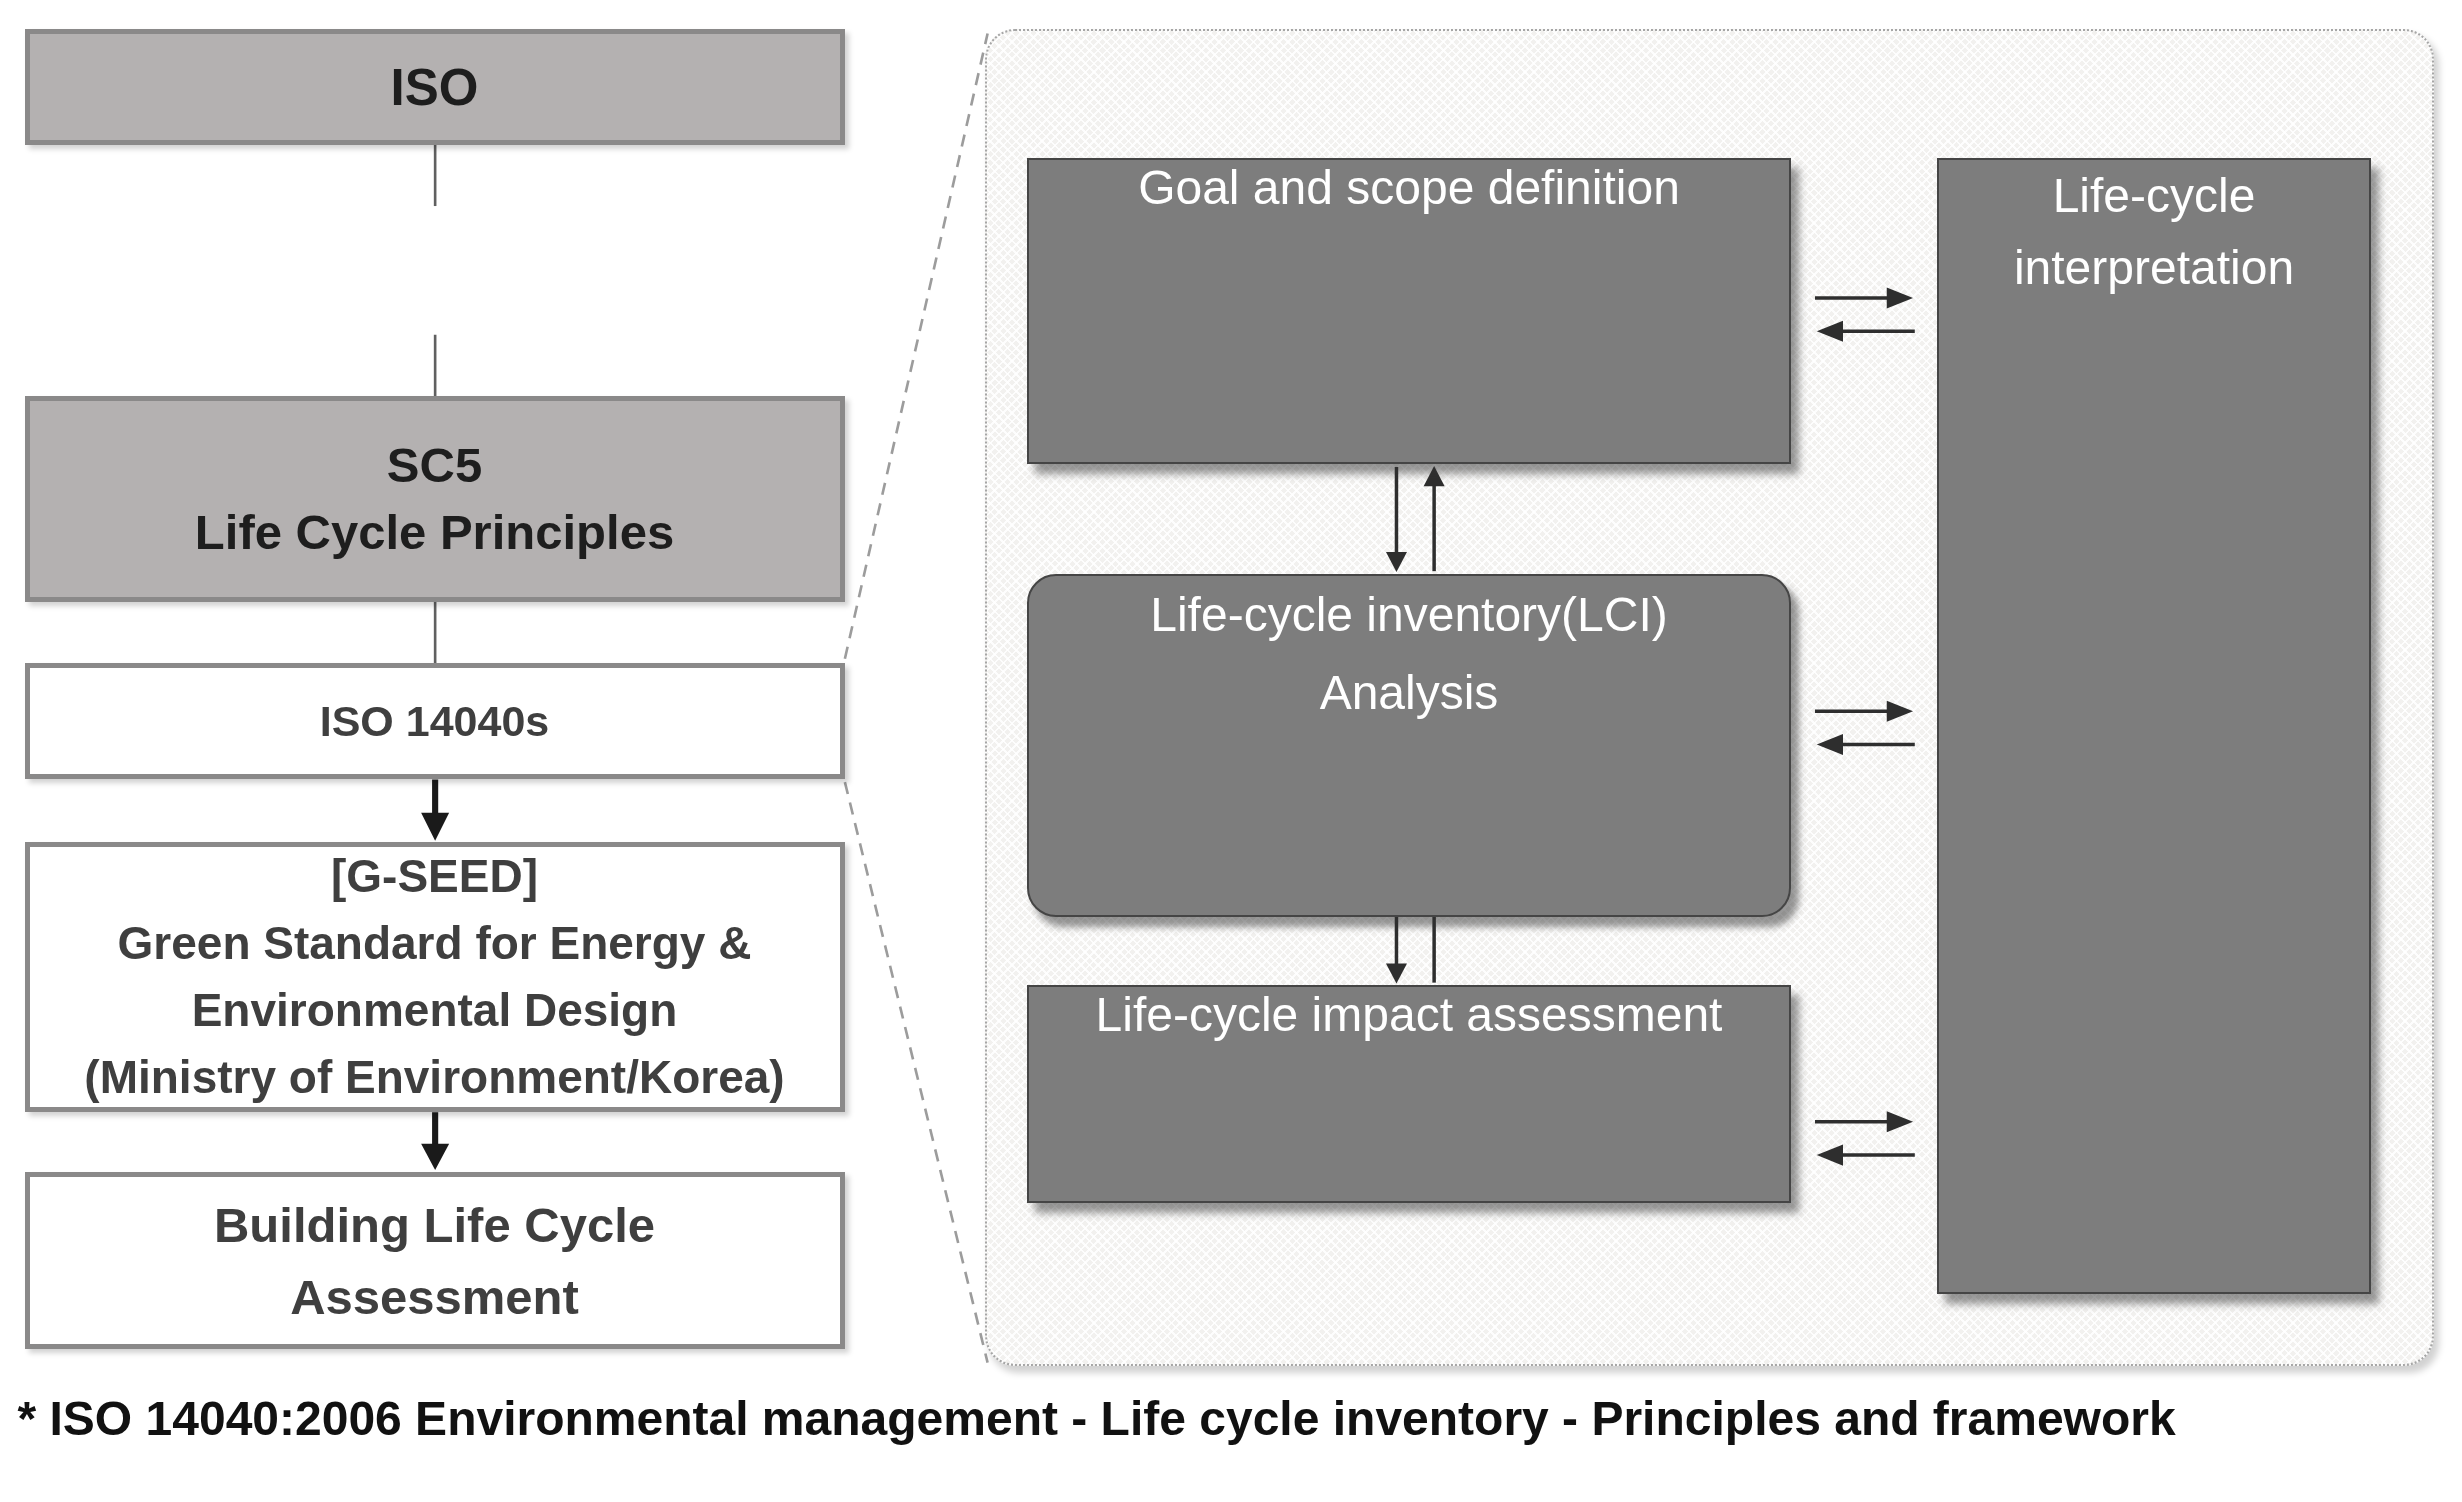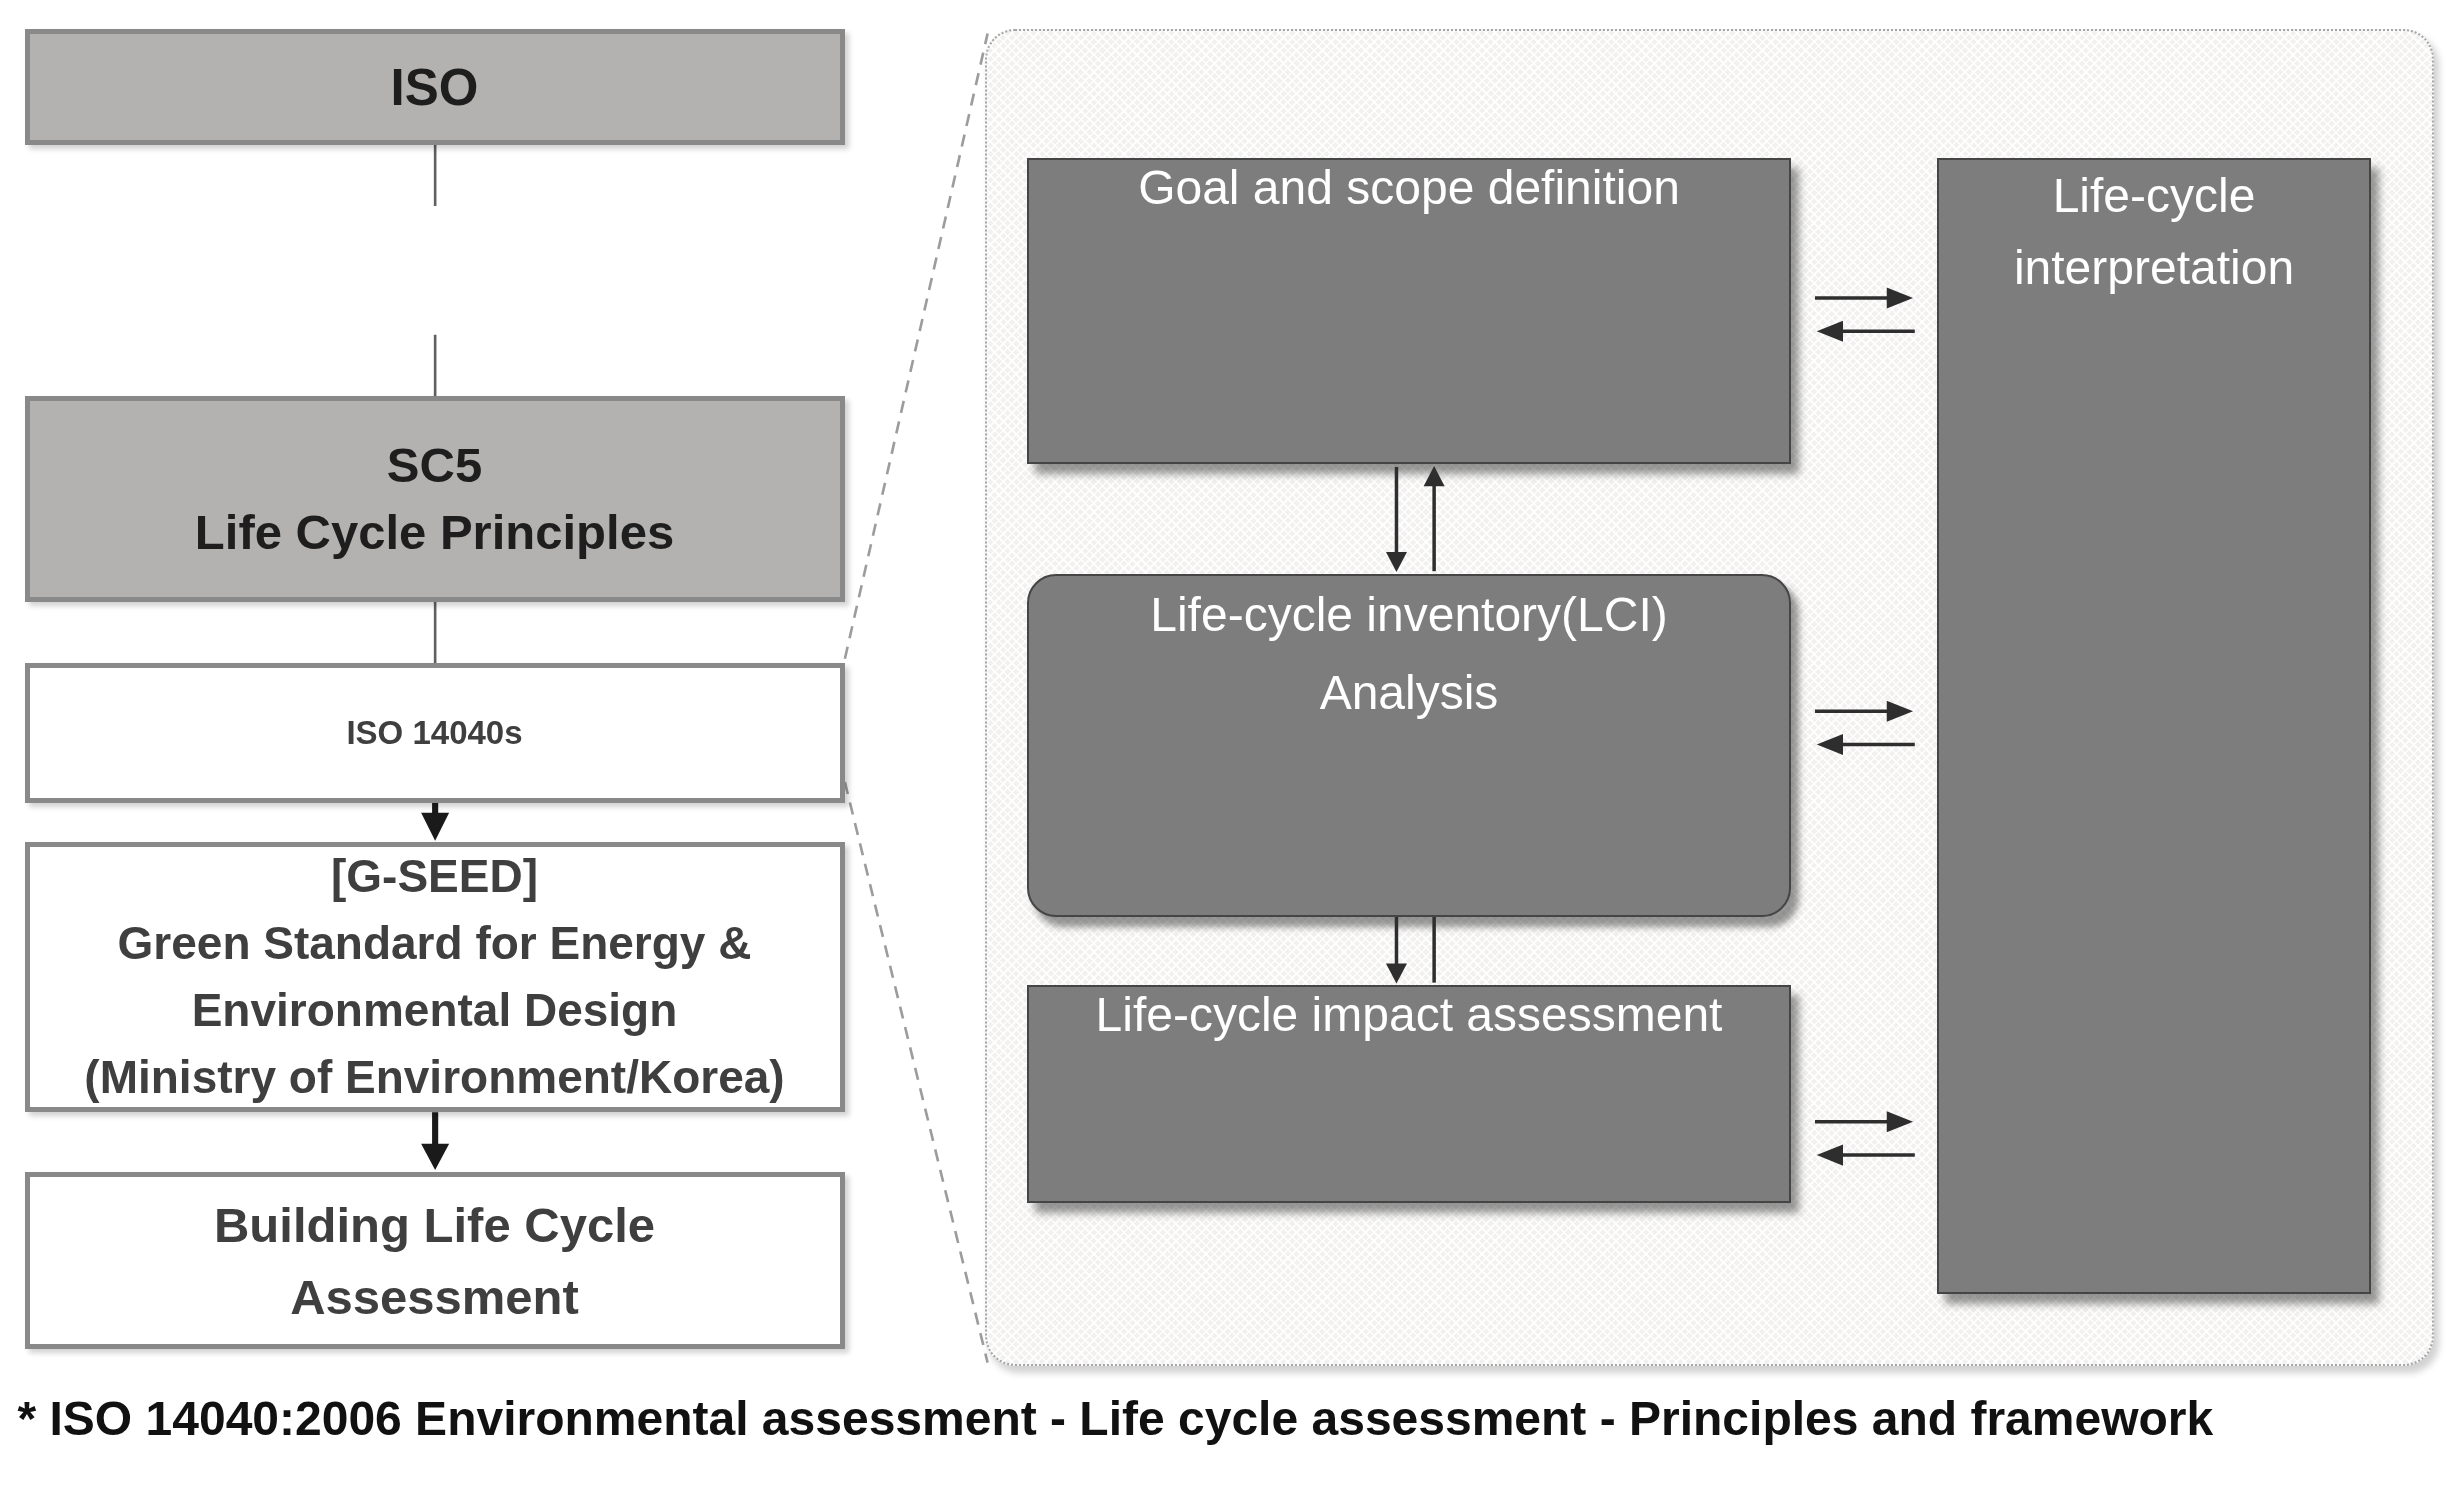--- a/index.html
+++ b/index.html
@@ -29,21 +29,21 @@
     font-weight:700;
   }
   .flow-box.white{
     background:#ffffff;
     color:#3f3f3f;
     font-weight:700;
   }
   #box-iso      {top:29px;  height:116px; font-size:51px;}
   #box-isotc207 {top:206px; height:129px; font-size:51px;}
   #box-sc5      {top:396px; height:206px; font-size:49px; line-height:67px;}
-  #box-iso14040s{top:663px; height:140px; font-size:33px;}
+  #box-iso14040s{top:663px; height:116px; font-size:43px;}
   #box-gseed    {top:842px; height:270px; font-size:46px; line-height:67px;}
   #box-building {top:1172px;height:177px; font-size:49px; line-height:72px;}
 
   
   #lca-panel{
     position:absolute;
     left:985px;top:29px;width:1449px;height:1337px;
     box-sizing:border-box;
     border:2.6px dotted #a6a6a6;
     border-radius:30px;
@@ -173,16 +173,16 @@
 Analysis</span>
   </div>
   <div id="box-impact" class="dark-box">
     <span class="prelines">Life-cycle impact assessment</span>
   </div>
   <div id="box-interp" class="dark-box">
     <span class="prelines">Life-cycle
 interpretation</span>
   </div>
 
-  <div id="footnote">* ISO 14040:2006 Environmental assessment - Life cycle assessment - Principles and framework</div>
+  <div id="footnote">* ISO 14040:2006 Environmental management - Life cycle inventory - Principles and framework</div>
 
 </div>
 
 
 </body></html>

